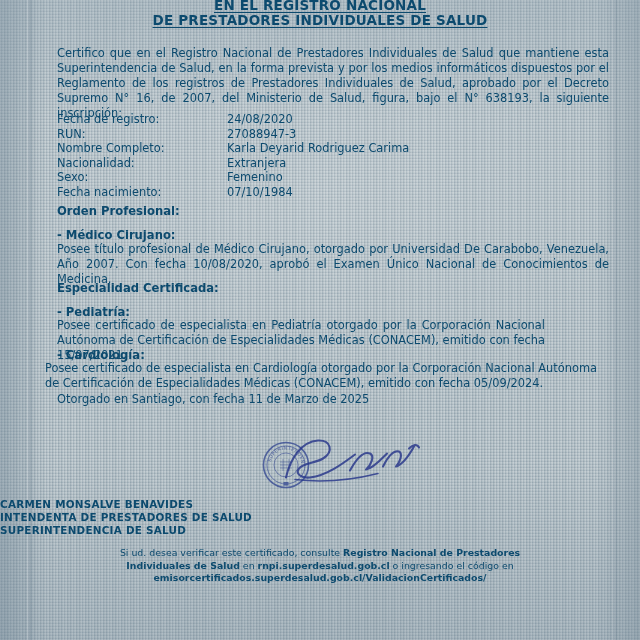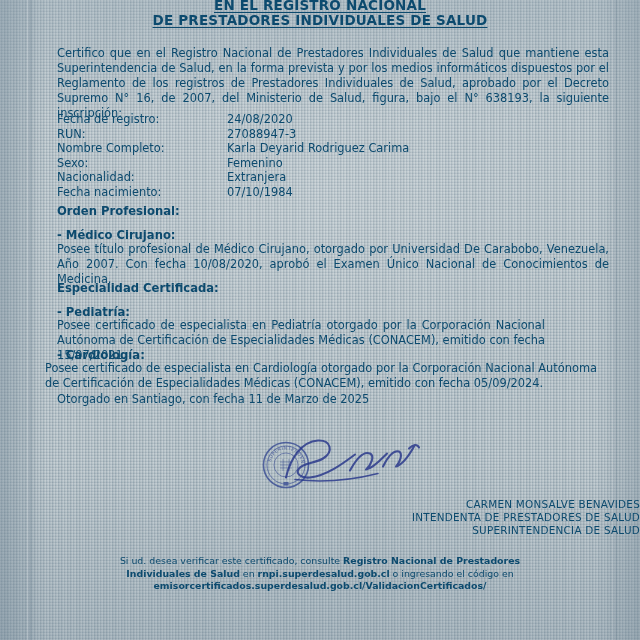--- a/index.html
+++ b/index.html
@@ -176,34 +176,34 @@
     width: 150px;
     height: 58px;
     opacity: 0.82;
   }
 
   
   #signer-block {
     position: absolute;
     left: 0; right: 0;
     top: 498px;
-    text-align: right;
-    font-weight: normal;
+    text-align: left;
+    font-weight: bold;
     font-size: 10.4px;
     line-height: 13.2px;
     letter-spacing: 0.25px;
   }
   #verify-block {
     position: absolute;
     left: 0; right: 0;
     top: 539px;
     text-align: center;
     font-size: 9.4px;
     line-height: 12.6px;
-    padding: 16px 100px;
+    padding: 8px 100px;
   }
   .verify-strong { font-weight: bold; }
 </style>
 </head>
 <body>
 
 <div id="page">
 
   <div id="paper-shading"></div>
   <div id="paper-texture"></div>
@@ -225,26 +225,26 @@
         </tr>
         <tr>
           <td class="field-label">RUN:</td>
           <td class="field-value">27088947-3</td>
         </tr>
         <tr>
           <td class="field-label">Nombre Completo:</td>
           <td class="field-value">Karla Deyarid Rodriguez Carima</td>
         </tr>
         <tr>
+          <td class="field-label">Nacionalidad:</td>
+          <td class="field-value">Extranjera</td>
+        </tr>
+        <tr>
           <td class="field-label">Sexo:</td>
           <td class="field-value">Femenino</td>
-        </tr>
-        <tr>
-          <td class="field-label">Nacionalidad:</td>
-          <td class="field-value">Extranjera</td>
         </tr>
         <tr>
           <td class="field-label">Fecha nacimiento:</td>
           <td class="field-value">07/10/1984</td>
         </tr>
       </tbody>
     </table>
 
     <div class="section-heading" id="orden-heading">Orden Profesional:</div>
     <div class="sub-heading" id="orden-sub">- Médico Cirujano:</div>

